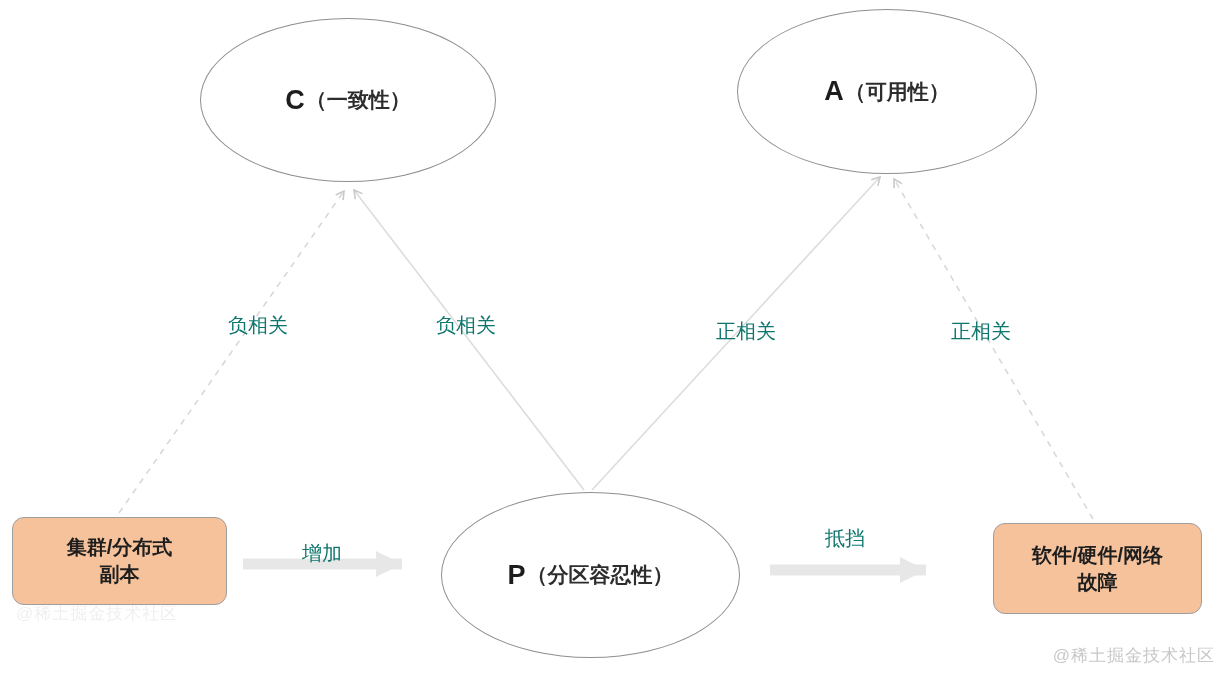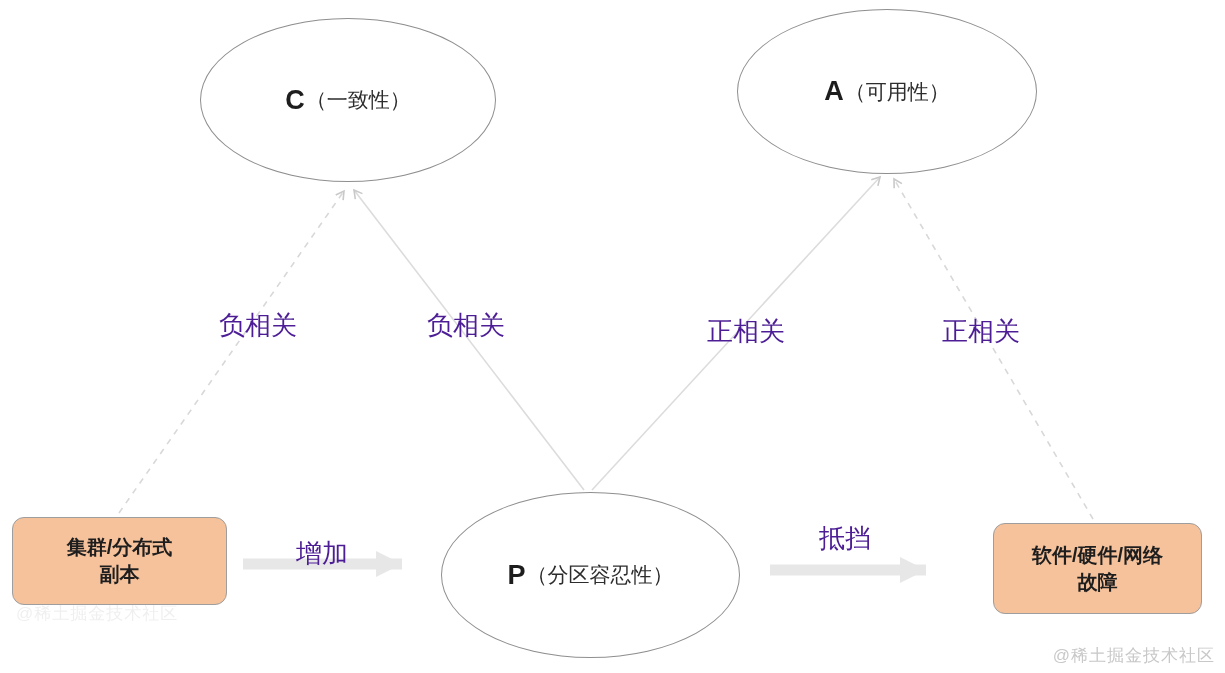--- a/index.html
+++ b/index.html
@@ -14,40 +14,40 @@
   .node{
     position:absolute;
     background:#ffffff;
     border:1.4px solid #8f8f8f;
     border-radius:50%;
     display:flex;align-items:center;justify-content:center;
     color:#2f2f2f;
     white-space:nowrap;
   }
   .node .letter{font-size:27px;font-weight:600;color:#1d1d1d;letter-spacing:1px;}
-  .node .lbl{font-size:21px;font-weight:400;color:#2d2d2d;}
+  .node .lbl{font-size:21px;font-weight:700;color:#2d2d2d;}
   .node-c{left:200px;top:18px;width:294px;height:162px;}
   .node-a{left:737px;top:9px;width:298px;height:163px;}
   .node-p{left:441px;top:492px;width:297px;height:164px;}
   .obox{
     position:absolute;
     background:#f6c29c;
     border:1.5px solid #9e9e9e;
     border-radius:12px;
     display:flex;flex-direction:column;align-items:center;justify-content:center;
     color:#1e1e1e;
     font-size:20px;font-weight:600;line-height:1.35;
     text-align:right;
   }
   .obox-left{left:12px;top:517px;width:213px;height:86px;}
   .obox-right{left:993px;top:523px;width:207px;height:89px;}
   .edge-label{
     position:absolute;
-    color:#4c1d95;
-    font-size:26px;
+    color:#0f766e;
+    font-size:20px;
     white-space:nowrap;
     transform:translate(-50%,-50%);
   }
   .watermark{
     position:absolute;
     right:10px;bottom:6px;
     color:#c8c8c8;
     font-size:17px;
     letter-spacing:1px;
   }

